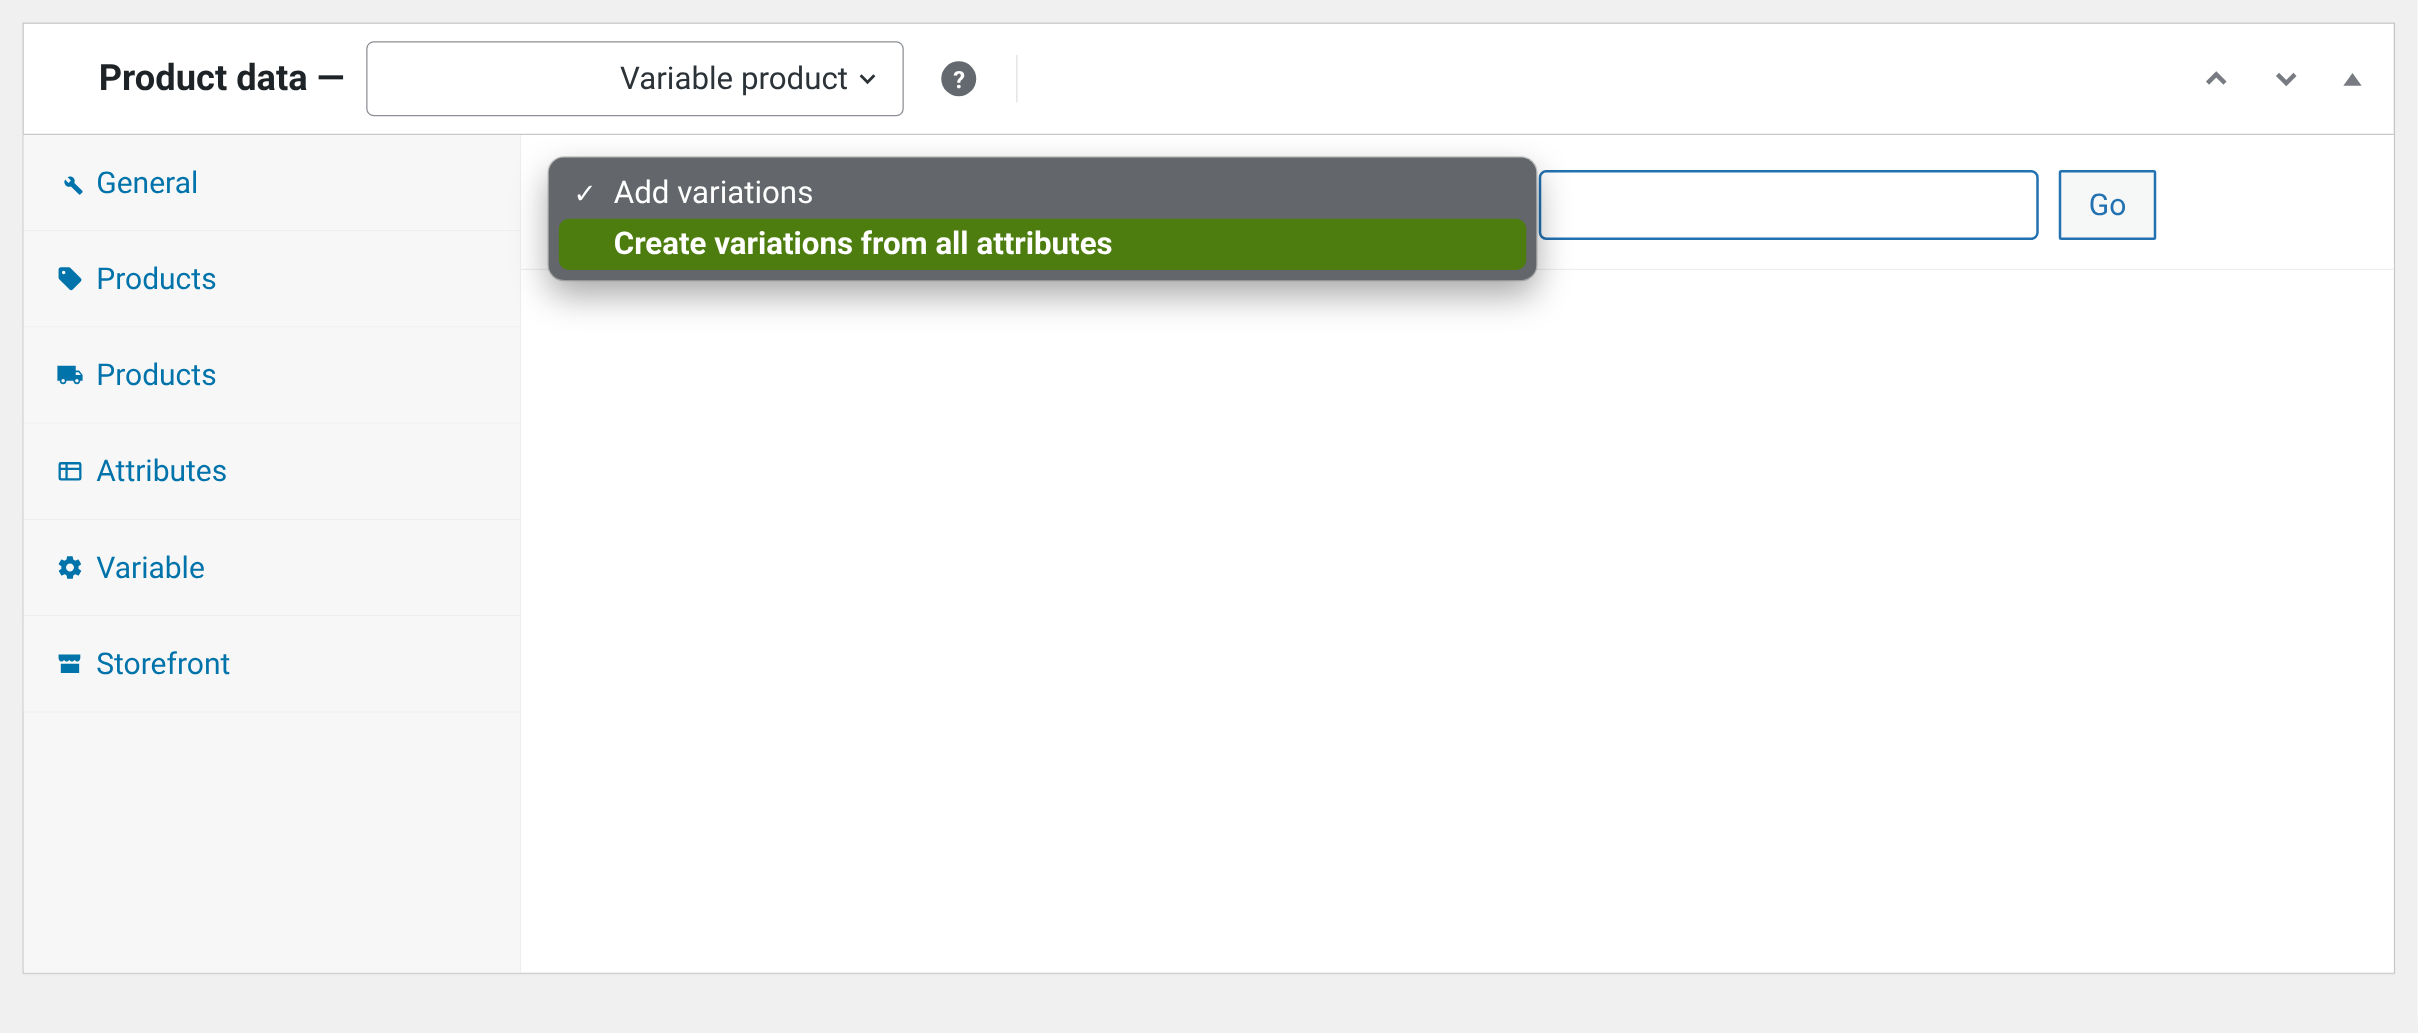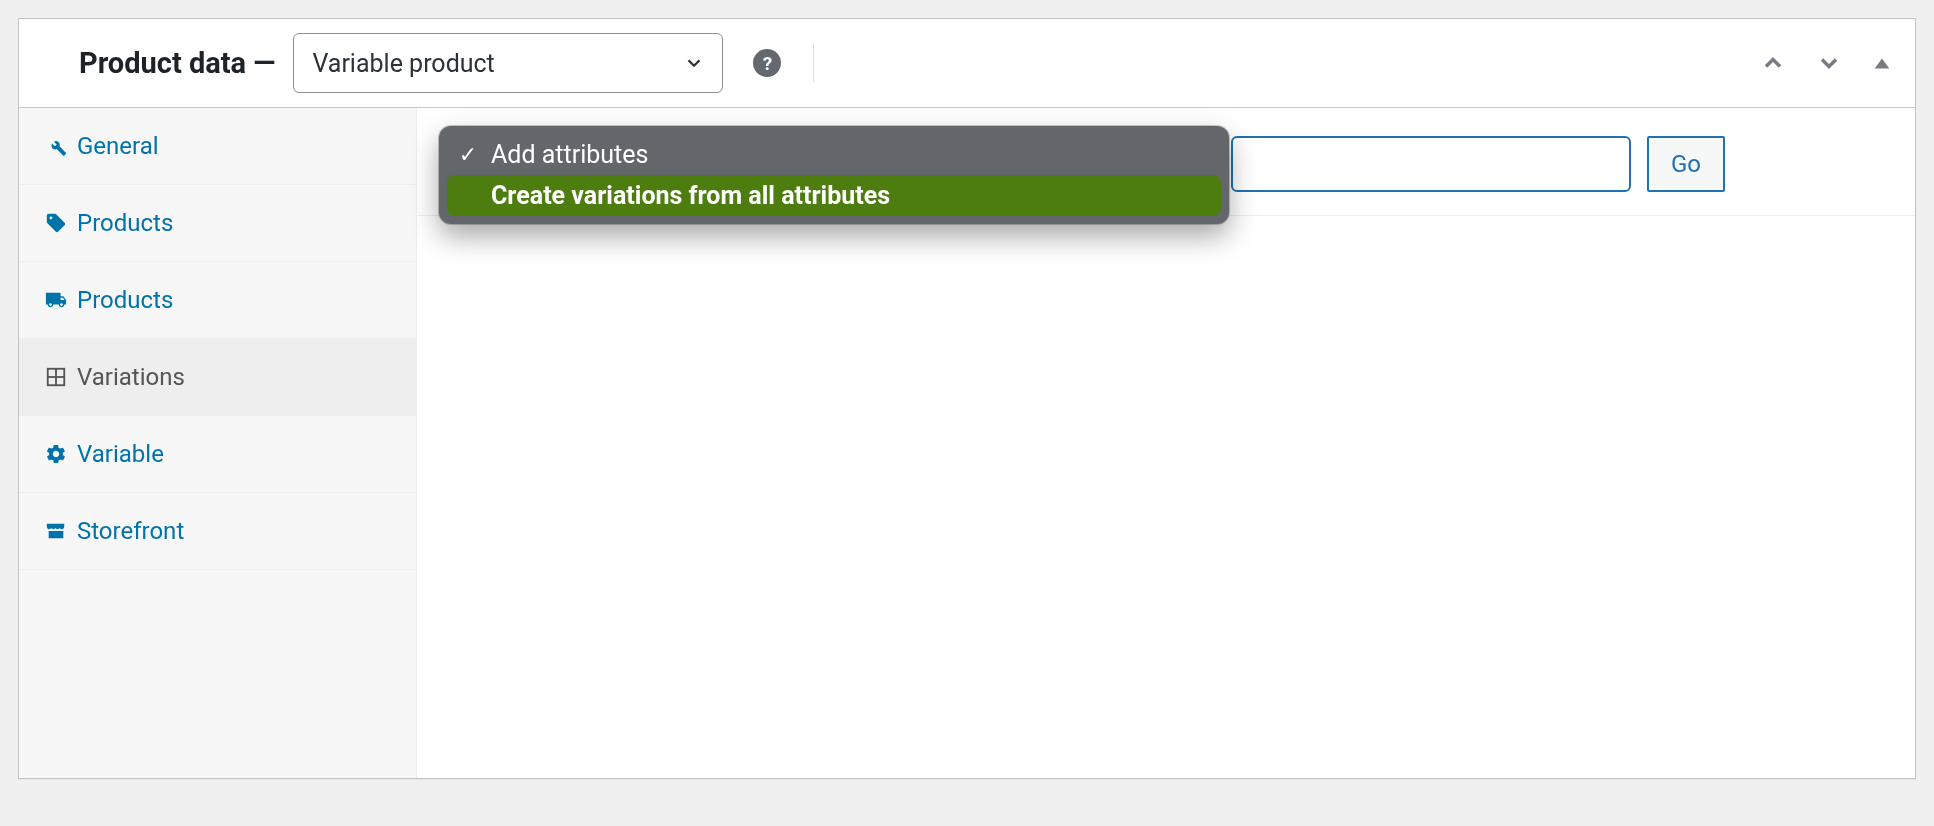--- a/index.html
+++ b/index.html
@@ -36,20 +36,21 @@
     -webkit-appearance: none;
     border: 1.5px solid #8c8f94;
     border-radius: 6px;
     font-size: 25px;
     color: #2c3338;
     padding: 10px 44px 10px 18px;
     background: #fff;
     min-width: 430px;
     height: 60px;
     font-family: inherit;
+    text-align: right;
   }
   .select-wrap {
     position: relative;
     display: inline-flex;
     align-items: center;
   }
   .select-caret {
     position: absolute;
     right: 18px;
     top: 50%;
@@ -268,30 +269,30 @@
       <li>
         <a href="#">
           <span class="tab-icon">
             <svg width="24" height="22" viewBox="0 0 24 24" fill="currentColor">
                 <path d="M20 8h-3V4H1v13h2c0 1.7 1.3 3 3 3s3-1.3 3-3h6c0 1.7 1.3 3 3 3s3-1.3 3-3h2v-5l-3-4zM6 18.5c-.8 0-1.5-.7-1.5-1.5s.7-1.5 1.5-1.5 1.5.7 1.5 1.5-.7 1.5-1.5 1.5zm12 0c-.8 0-1.5-.7-1.5-1.5s.7-1.5 1.5-1.5 1.5.7 1.5 1.5-.7 1.5-1.5 1.5zM17 12V9.5h2.5l1.96 2.5H17z"></path>
               </svg>
           </span>
           <span>Products</span>
         </a>
       </li>
-      <li class="active">
+      <li>
         <a href="#">
           <span class="tab-icon">
             <svg width="22" height="22" viewBox="0 0 24 24" fill="none" stroke="currentColor" stroke-width="2">
-                <rect x="3" y="3" width="18" height="18"></rect>
-                <line x1="12" y1="3" x2="12" y2="21"></line>
-                <line x1="3" y1="12" x2="21" y2="12"></line>
-              </svg>
-          </span>
-          <span>Variations</span>
+                <rect x="3" y="5" width="18" height="14" rx="1"></rect>
+                <line x1="3" y1="10" x2="21" y2="10"></line>
+                <line x1="9" y1="5" x2="9" y2="19"></line>
+              </svg>
+          </span>
+          <span>Attributes</span>
         </a>
       </li>
       <li>
         <a href="#">
           <span class="tab-icon">
             <svg width="22" height="22" viewBox="0 0 24 24" fill="currentColor">
                 <path d="M19.4 13c0-.3.1-.7.1-1s0-.7-.1-1l2.1-1.6c.2-.1.2-.4.1-.6l-2-3.5c-.1-.2-.4-.3-.6-.2l-2.5 1c-.5-.4-1.1-.7-1.7-1l-.4-2.6c0-.2-.2-.4-.5-.4h-4c-.2 0-.4.2-.5.4l-.4 2.6c-.6.3-1.2.6-1.7 1l-2.5-1c-.2-.1-.5 0-.6.2l-2 3.5c-.1.2-.1.5.1.6L4.5 11c0 .3-.1.7-.1 1s0 .7.1 1l-2.1 1.6c-.2.1-.2.4-.1.6l2 3.5c.1.2.4.3.6.2l2.5-1c.5.4 1.1.7 1.7 1l.4 2.6c0 .2.2.4.5.4h4c.2 0 .4-.2.5-.4l.4-2.6c.6-.3 1.2-.6 1.7-1l2.5 1c.2.1.5 0 .6-.2l2-3.5c.1-.2.1-.5-.1-.6L19.4 13zM12 15.5c-1.9 0-3.5-1.6-3.5-3.5s1.6-3.5 3.5-3.5 3.5 1.6 3.5 3.5-1.6 3.5-3.5 3.5z"></path>
               </svg>
           </span>
           <span>Variable</span>
@@ -312,21 +313,21 @@
     <div class="content">
       <div class="toprow"></div>
 
       <div class="hidden-select-edge"></div>
 
       <button class="go-btn">Go</button>
 
       <div class="dropdown-open">
         <div class="opt">
           <span class="check">✓</span>
-          <span>Add attributes</span>
+          <span>Add variations</span>
         </div>
         <div class="opt highlight">
           <span class="check"></span>
           <span>Create variations from all attributes</span>
         </div>
       </div>
     </div>
 
   </div>
 </div>

